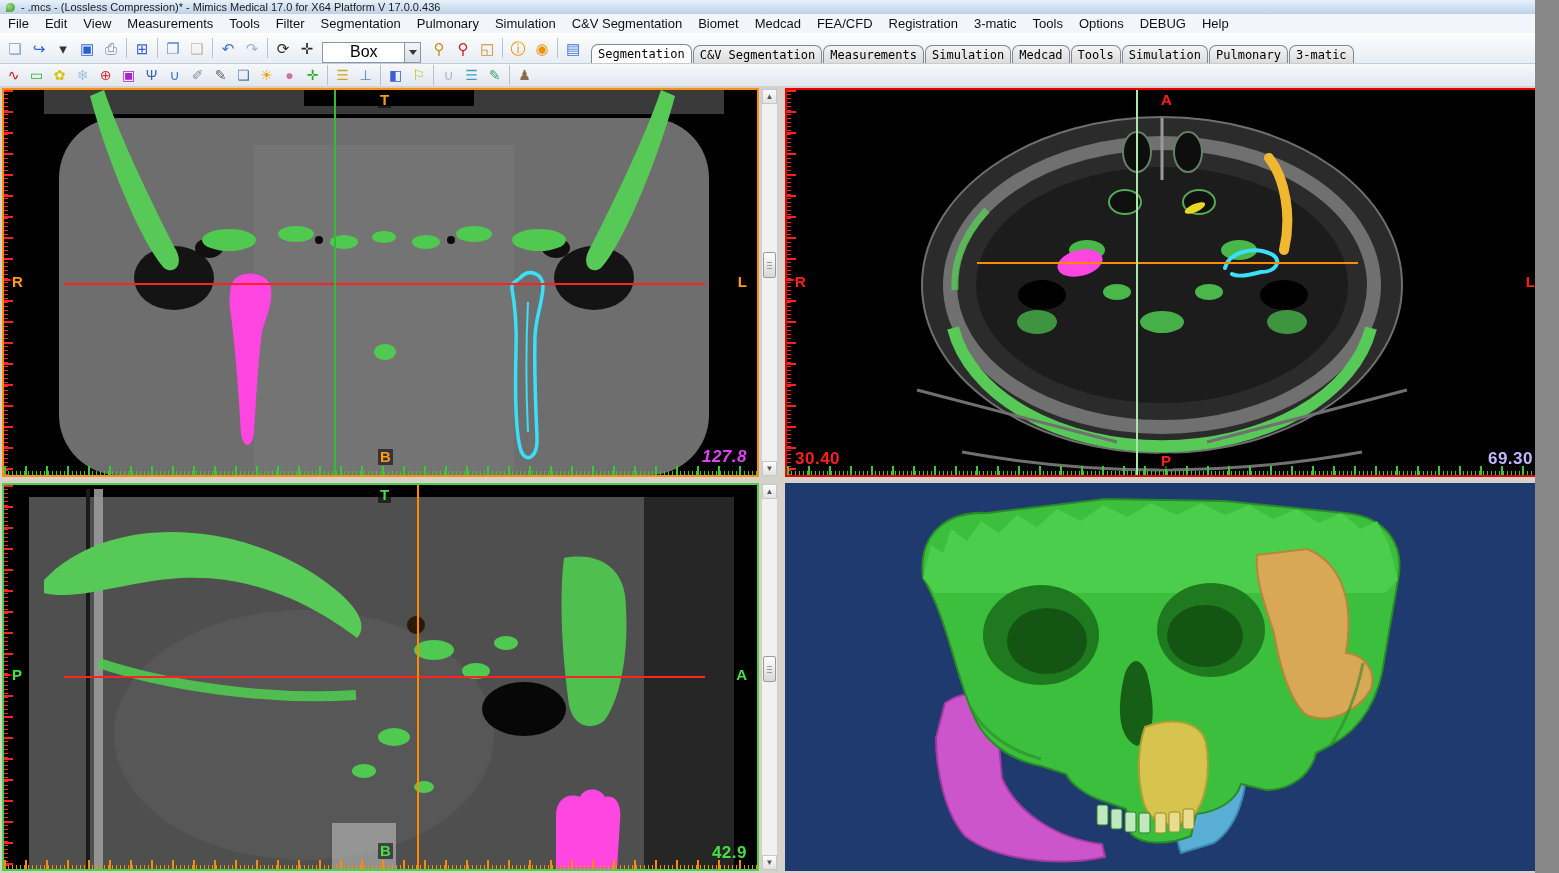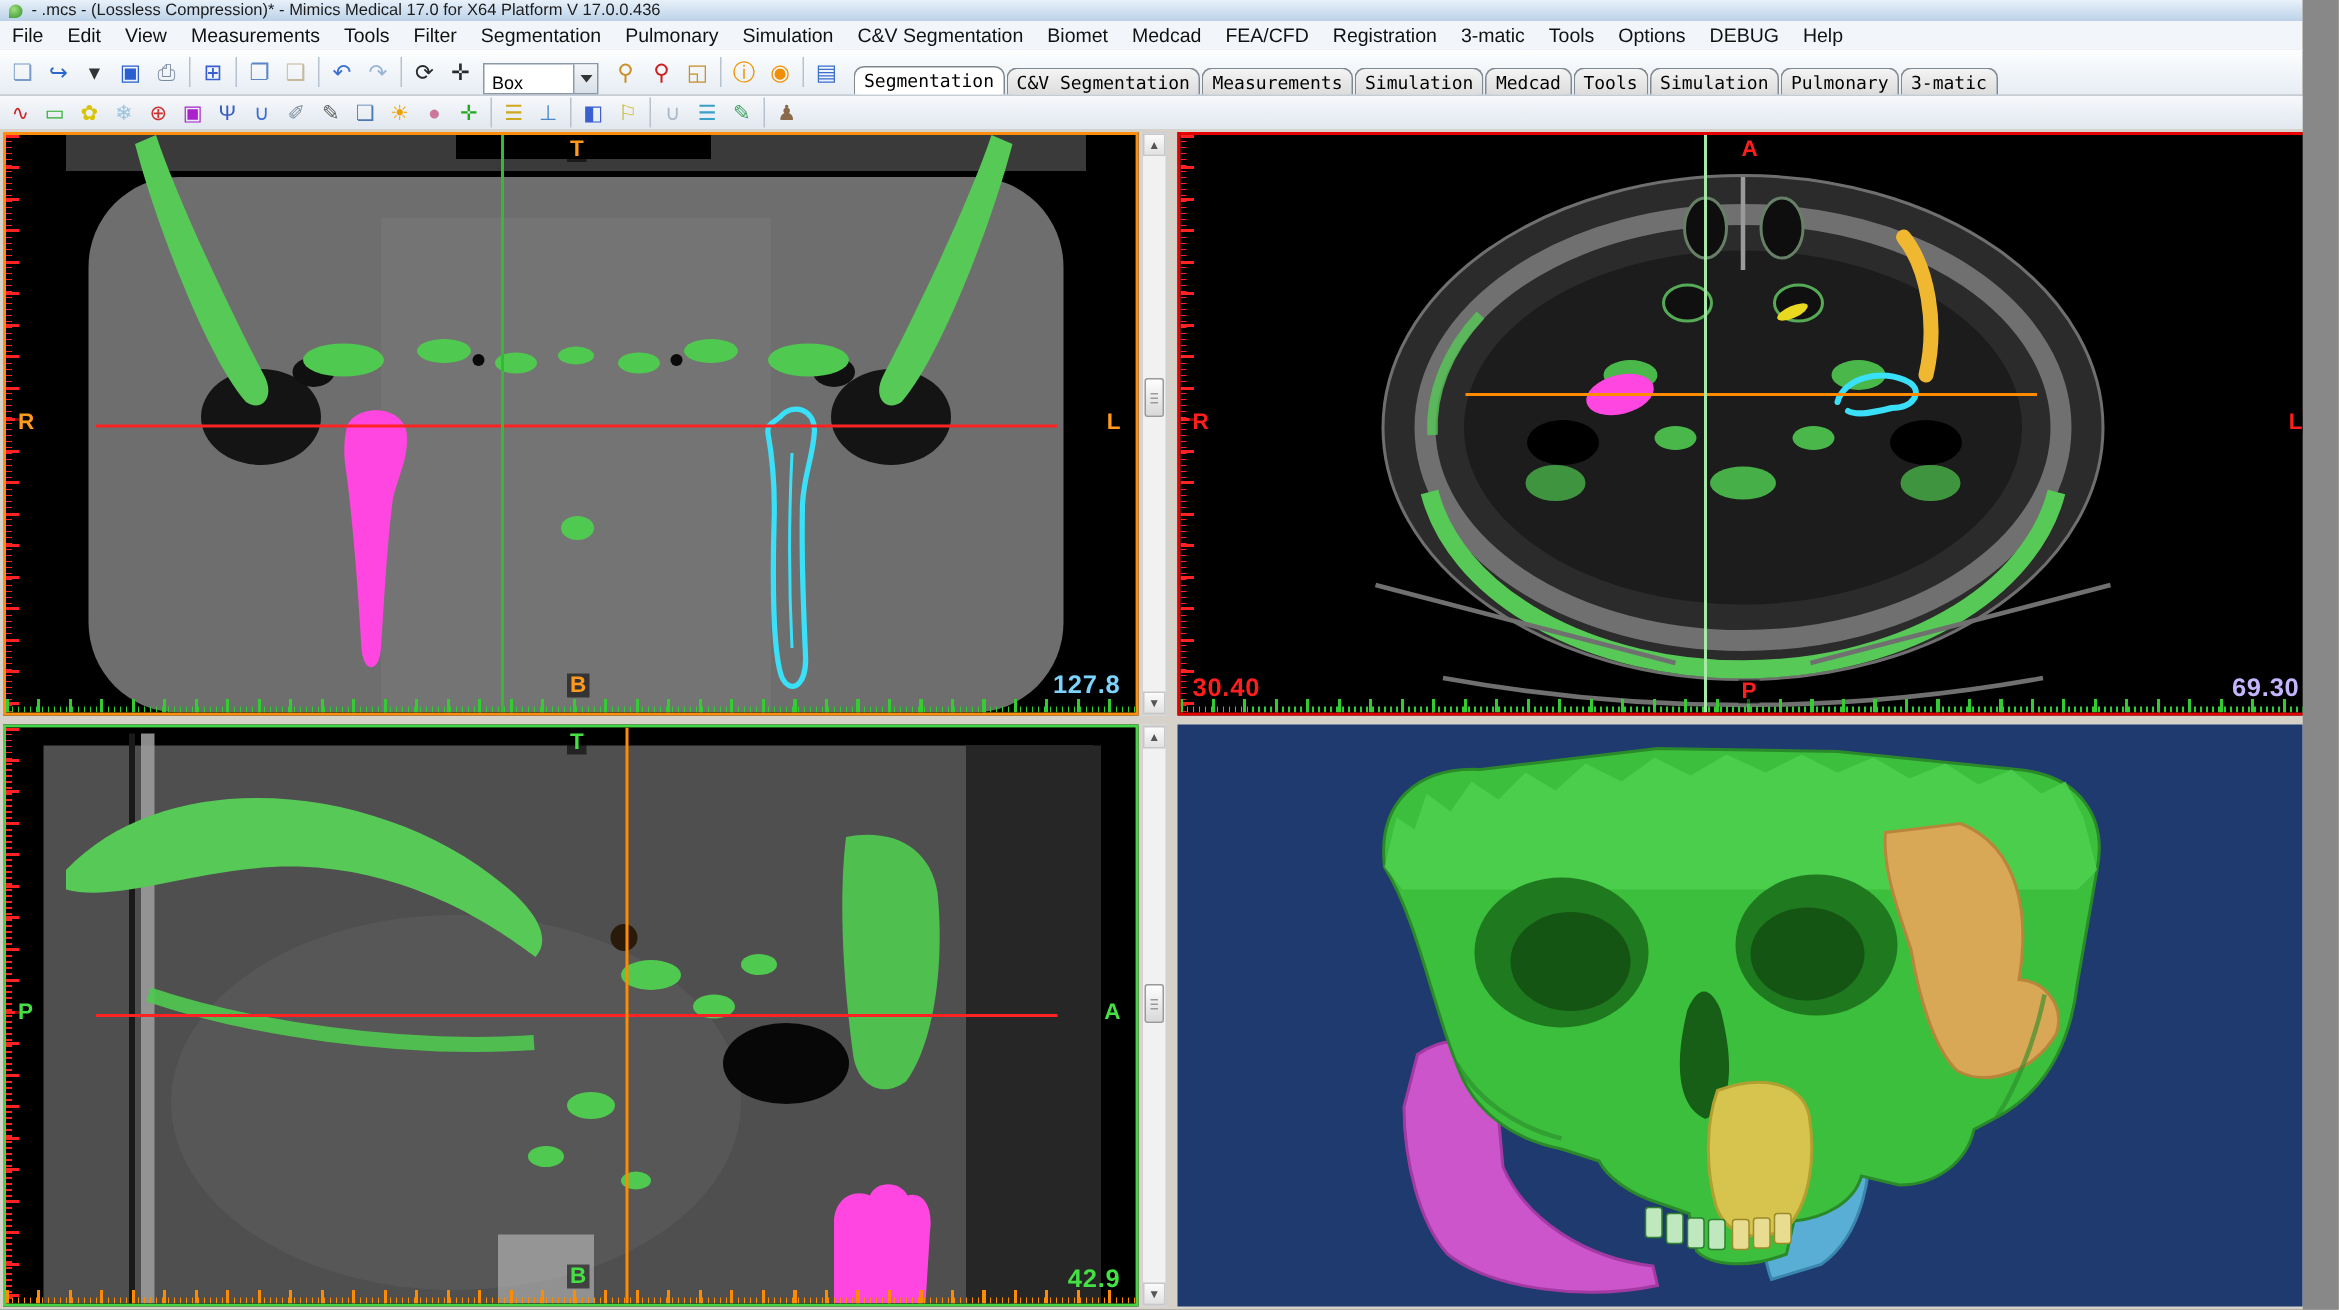--- a/index.html
+++ b/index.html
@@ -20,22 +20,22 @@
   .menu-item{padding:1px 8px;cursor:default;}
 
   
   .toolbar1{position:absolute;left:0;top:33px;width:100%;height:30px;
     background:linear-gradient(#fdfefe,#e7edf5);border-bottom:1px solid #c4ccd6;
     display:flex;align-items:flex-end;}
   .t1inner{display:flex;align-items:center;height:100%;padding-left:3px;}
   .tbicon{width:22px;height:22px;display:inline-flex;align-items:center;justify-content:center;
     font-size:15px;line-height:1;border:1px solid transparent;border-radius:2px;cursor:default;}
   .tsep{width:1px;height:20px;background:#b8c2ce;margin:0 3px;align-self:center;}
-  .dropdown{display:flex;align-items:flex-end;height:19px;background:#fff;border:1px solid #8a98a8;
-    margin:0 3px;font-size:12px;}
+  .dropdown{display:flex;align-items:flex-start;height:19px;background:#fff;border:1px solid #8a98a8;
+    margin:0 3px;font-size:16px;padding-left:22px;}
   .dropdown .ddval{padding:0 14px 0 5px;min-width:40px;}
   .ddbtn{width:15px;height:100%;background:linear-gradient(#f4f6f9,#d8dfe8);
     border-left:1px solid #8a98a8;display:flex;align-items:center;justify-content:center;}
   .ddarrow{width:0;height:0;border-left:4px solid transparent;border-right:4px solid transparent;
     border-top:5px solid #333;}
   .tabstrip{display:flex;align-items:flex-end;height:100%;margin-left:6px;}
   .tab{font-family:"DejaVu Sans Mono",monospace;font-size:12px;padding:2px 6px 1px 6px;
     border:1px solid #808890;border-bottom:none;border-radius:7px 7px 0 0;
     background:linear-gradient(#f4f4f4,#dcdcdc);margin-right:1px;white-space:nowrap;cursor:default;}
   .tab.active{background:#fff;position:relative;padding-bottom:2px;}
@@ -231,21 +231,21 @@
         <path d="M524,212 C522,252 522,302 524,342" fill="none" stroke="#3ae0f8" stroke-width="2"></path>
       </svg>
       <div class="hline" style="top: 193px; left: 60px; right: 52px; background: rgb(255, 34, 34);"></div>
       <div class="vline" style="left: 330px; background: rgb(51, 187, 51);"></div>
       <div class="ruler-l" style="--rc:#ff2222;"></div>
       <div class="ruler-b" style="--rc:#33cc33;"></div>
       <div class="olabel" style="top: 2px; left: 374px; color: rgb(255, 154, 30);">T</div>
       <div class="olabel" style="bottom: 10px; left: 374px; color: rgb(255, 154, 30);">B</div>
       <div class="olabel" style="top: 184px; left: 6px; color: rgb(255, 154, 30);">R</div>
       <div class="olabel" style="top: 184px; right: 8px; color: rgb(255, 154, 30);">L</div>
-      <div class="vlabel" style="bottom: 8px; right: 10px; color: #7dd3fc;">127.8</div>
+      <div class="vlabel" style="bottom: 8px; right: 10px; color: #d946ef; font-style: italic;">127.8</div>
     </div>
     <div class="vscroll" style="left:761px;top:2px;height:389px;">
       <div class="sbtn up">▲</div>
       <div class="sthumb" style="top:163px;">
           <i></i>
           <i></i>
           <i></i>
         </div>
       <div class="sbtn down">▼</div>
     </div>

